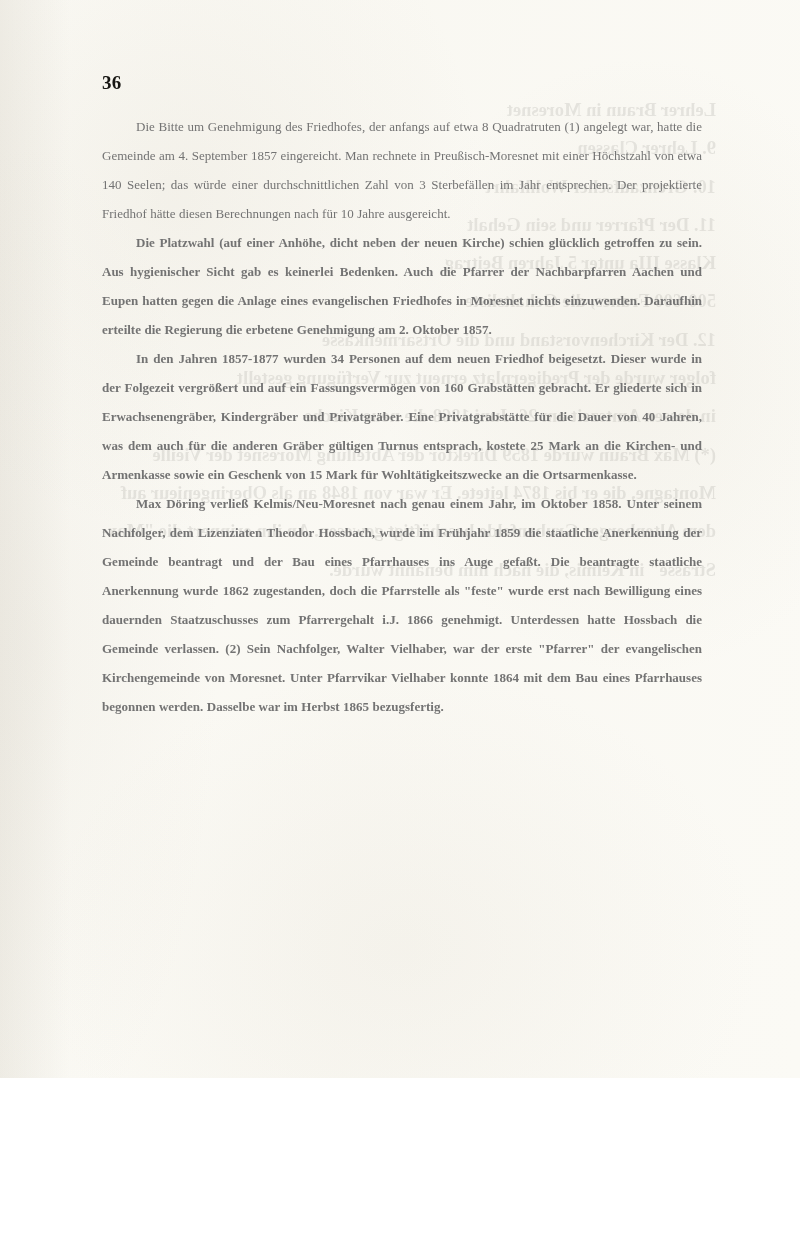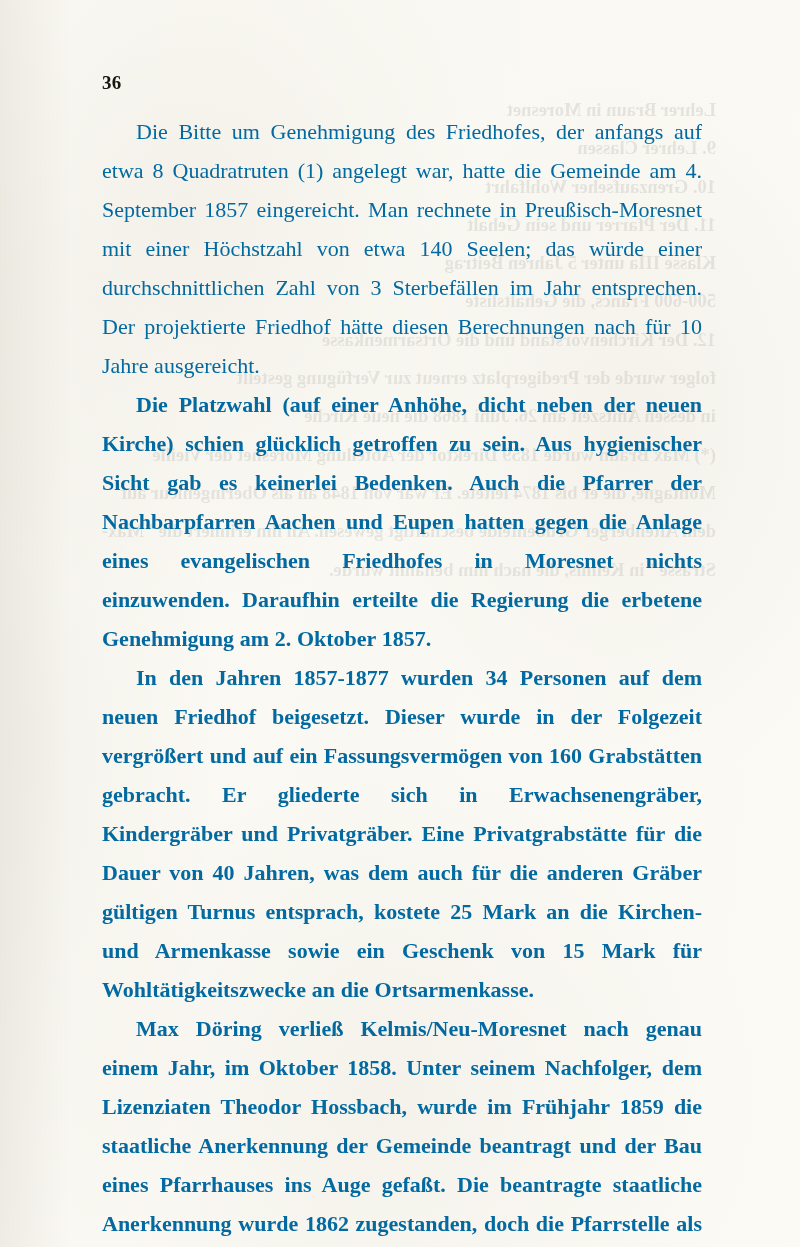--- a/index.html
+++ b/index.html
@@ -8,21 +8,21 @@
     padding: 0;
     background: #ffffff;
   }
   body {
     font-family: "Liberation Serif", "DejaVu Serif", serif;
   }
 
   #page {
     position: relative;
     width: 800px;
-    height: 1247px;
+    height: 1078px;
     background: #fbfaf5;
     overflow: hidden;
     box-sizing: border-box;
   }
 
   
   #paper-texture {
     position: absolute;
     inset: 0;
     pointer-events: none;
@@ -83,26 +83,26 @@
 
   .body-block {
     position: absolute;
     left: 102px;
     top: 112px;
     width: 600px;
   }
 
   .para {
     margin: 0;
-    font-size: 22px;
-    line-height: 39px;
+    font-size: 13px;
+    line-height: 29px;
     text-align: justify;
     text-align-last: left;
     text-indent: 34px;
-    color: #0369a1;
+    color: #737373;
     word-spacing: 0.2px;
     -webkit-font-smoothing: antialiased;
   }
   .para + .para { margin-top: 0px; font-weight: bold; }
 
   .footnotes {
     position: absolute;
     left: 102px;
     top: 1102px;
     width: 606px;

